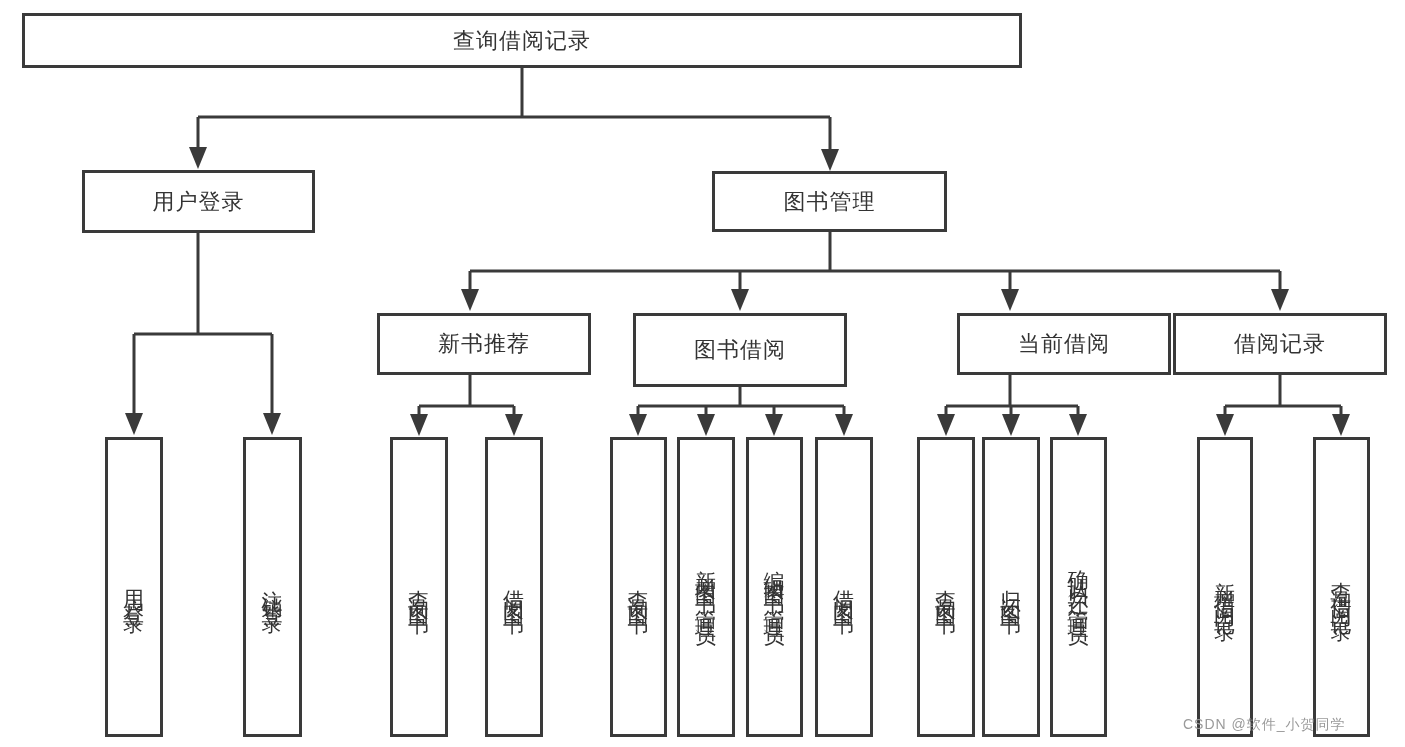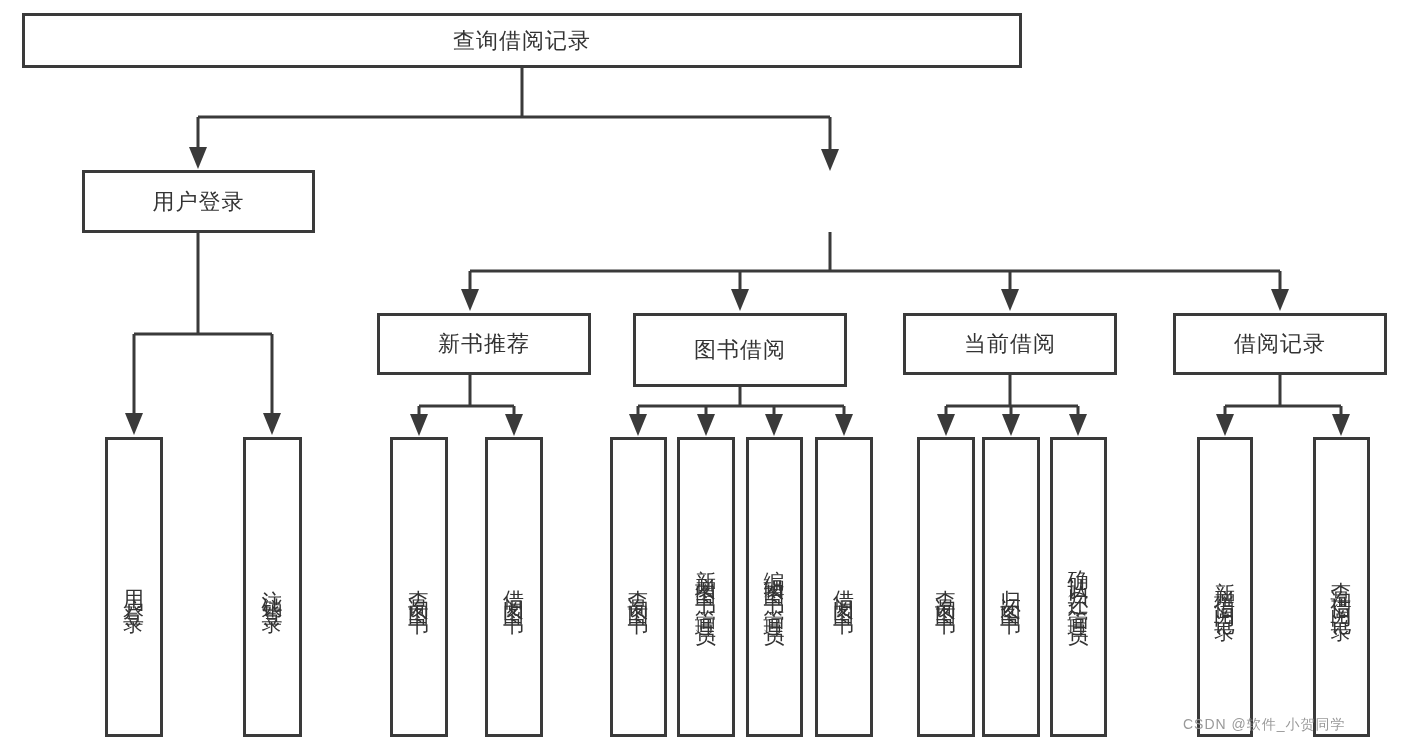--- a/index.html
+++ b/index.html
@@ -104,24 +104,25 @@
     </g>
     <g fill="#3a3a3a" stroke="none">
       <polygon points="1216,414 1234,414 1225,436"></polygon>
       <polygon points="1332,414 1350,414 1341,436"></polygon>
     </g>
   </svg>
 
   <div class="box h-box" style="left:22px; top:13px; width:1000px; height:55px;">查询借阅记录</div>
 
   <div class="box h-box" style="left:82px; top:170px; width:233px; height:63px;">用户登录</div>
+  <div class="box h-box" style="left:712px; top:171px; width:235px; height:61px;">图书管理</div>
 
   <div class="box h-box" style="left:377px; top:313px; width:214px; height:62px;">新书推荐</div>
   <div class="box h-box" style="left:633px; top:313px; width:214px; height:74px;">图书借阅</div>
-  <div class="box h-box" style="left:903px; top:313px; width:214px; height:62px;">当前借阅</div>
+  <div class="box h-box" style="left:957px; top:313px; width:214px; height:62px;">当前借阅</div>
   <div class="box h-box" style="left:1173px; top:313px; width:214px; height:62px;">借阅记录</div>
 
   <div class="box v-box" style="left:105px; top:437px; width:58px; height:300px;">用户登录</div>
   <div class="box v-box" style="left:243px; top:437px; width:59px; height:300px;">注销登录</div>
 
   <div class="box v-box" style="left:390px; top:437px; width:58px; height:300px;">查询图书</div>
   <div class="box v-box" style="left:485px; top:437px; width:58px; height:300px;">借阅图书</div>
 
   <div class="box v-box" style="left:610px; top:437px; width:57px; height:300px;">查询图书</div>
   <div class="box v-box" style="left:677px; top:437px; width:58px; height:300px;">新增图书（管理员）</div>

